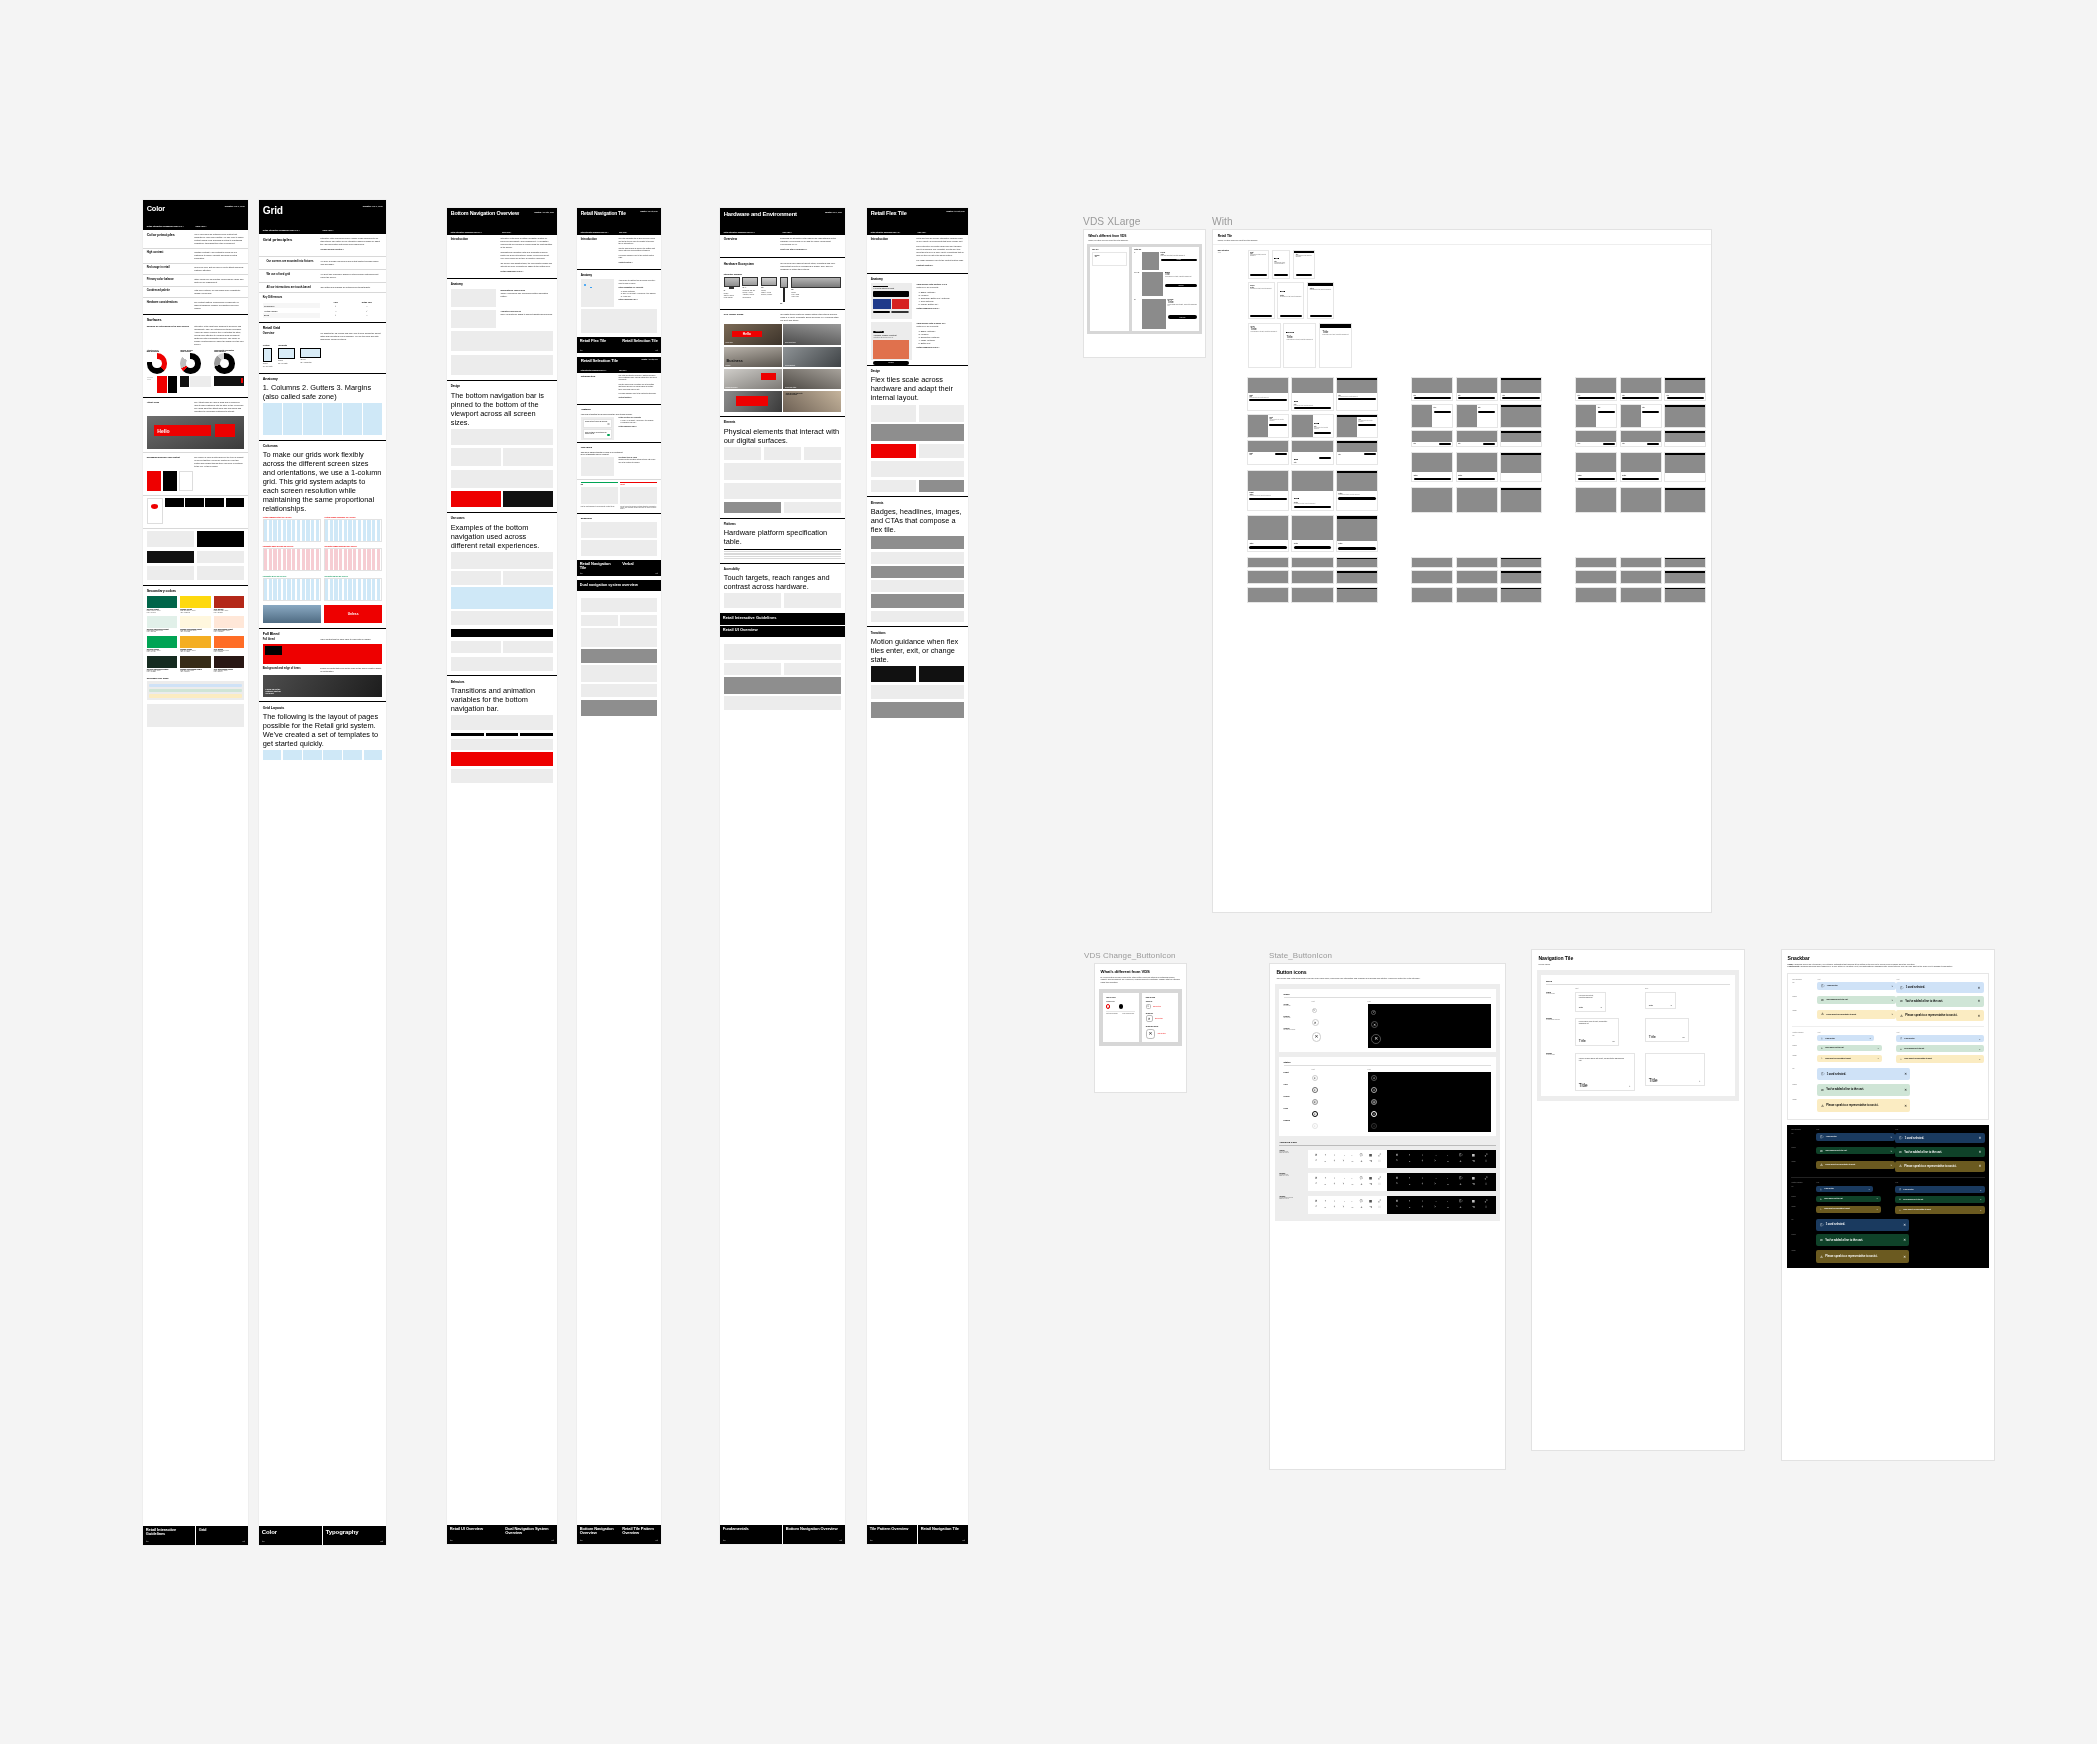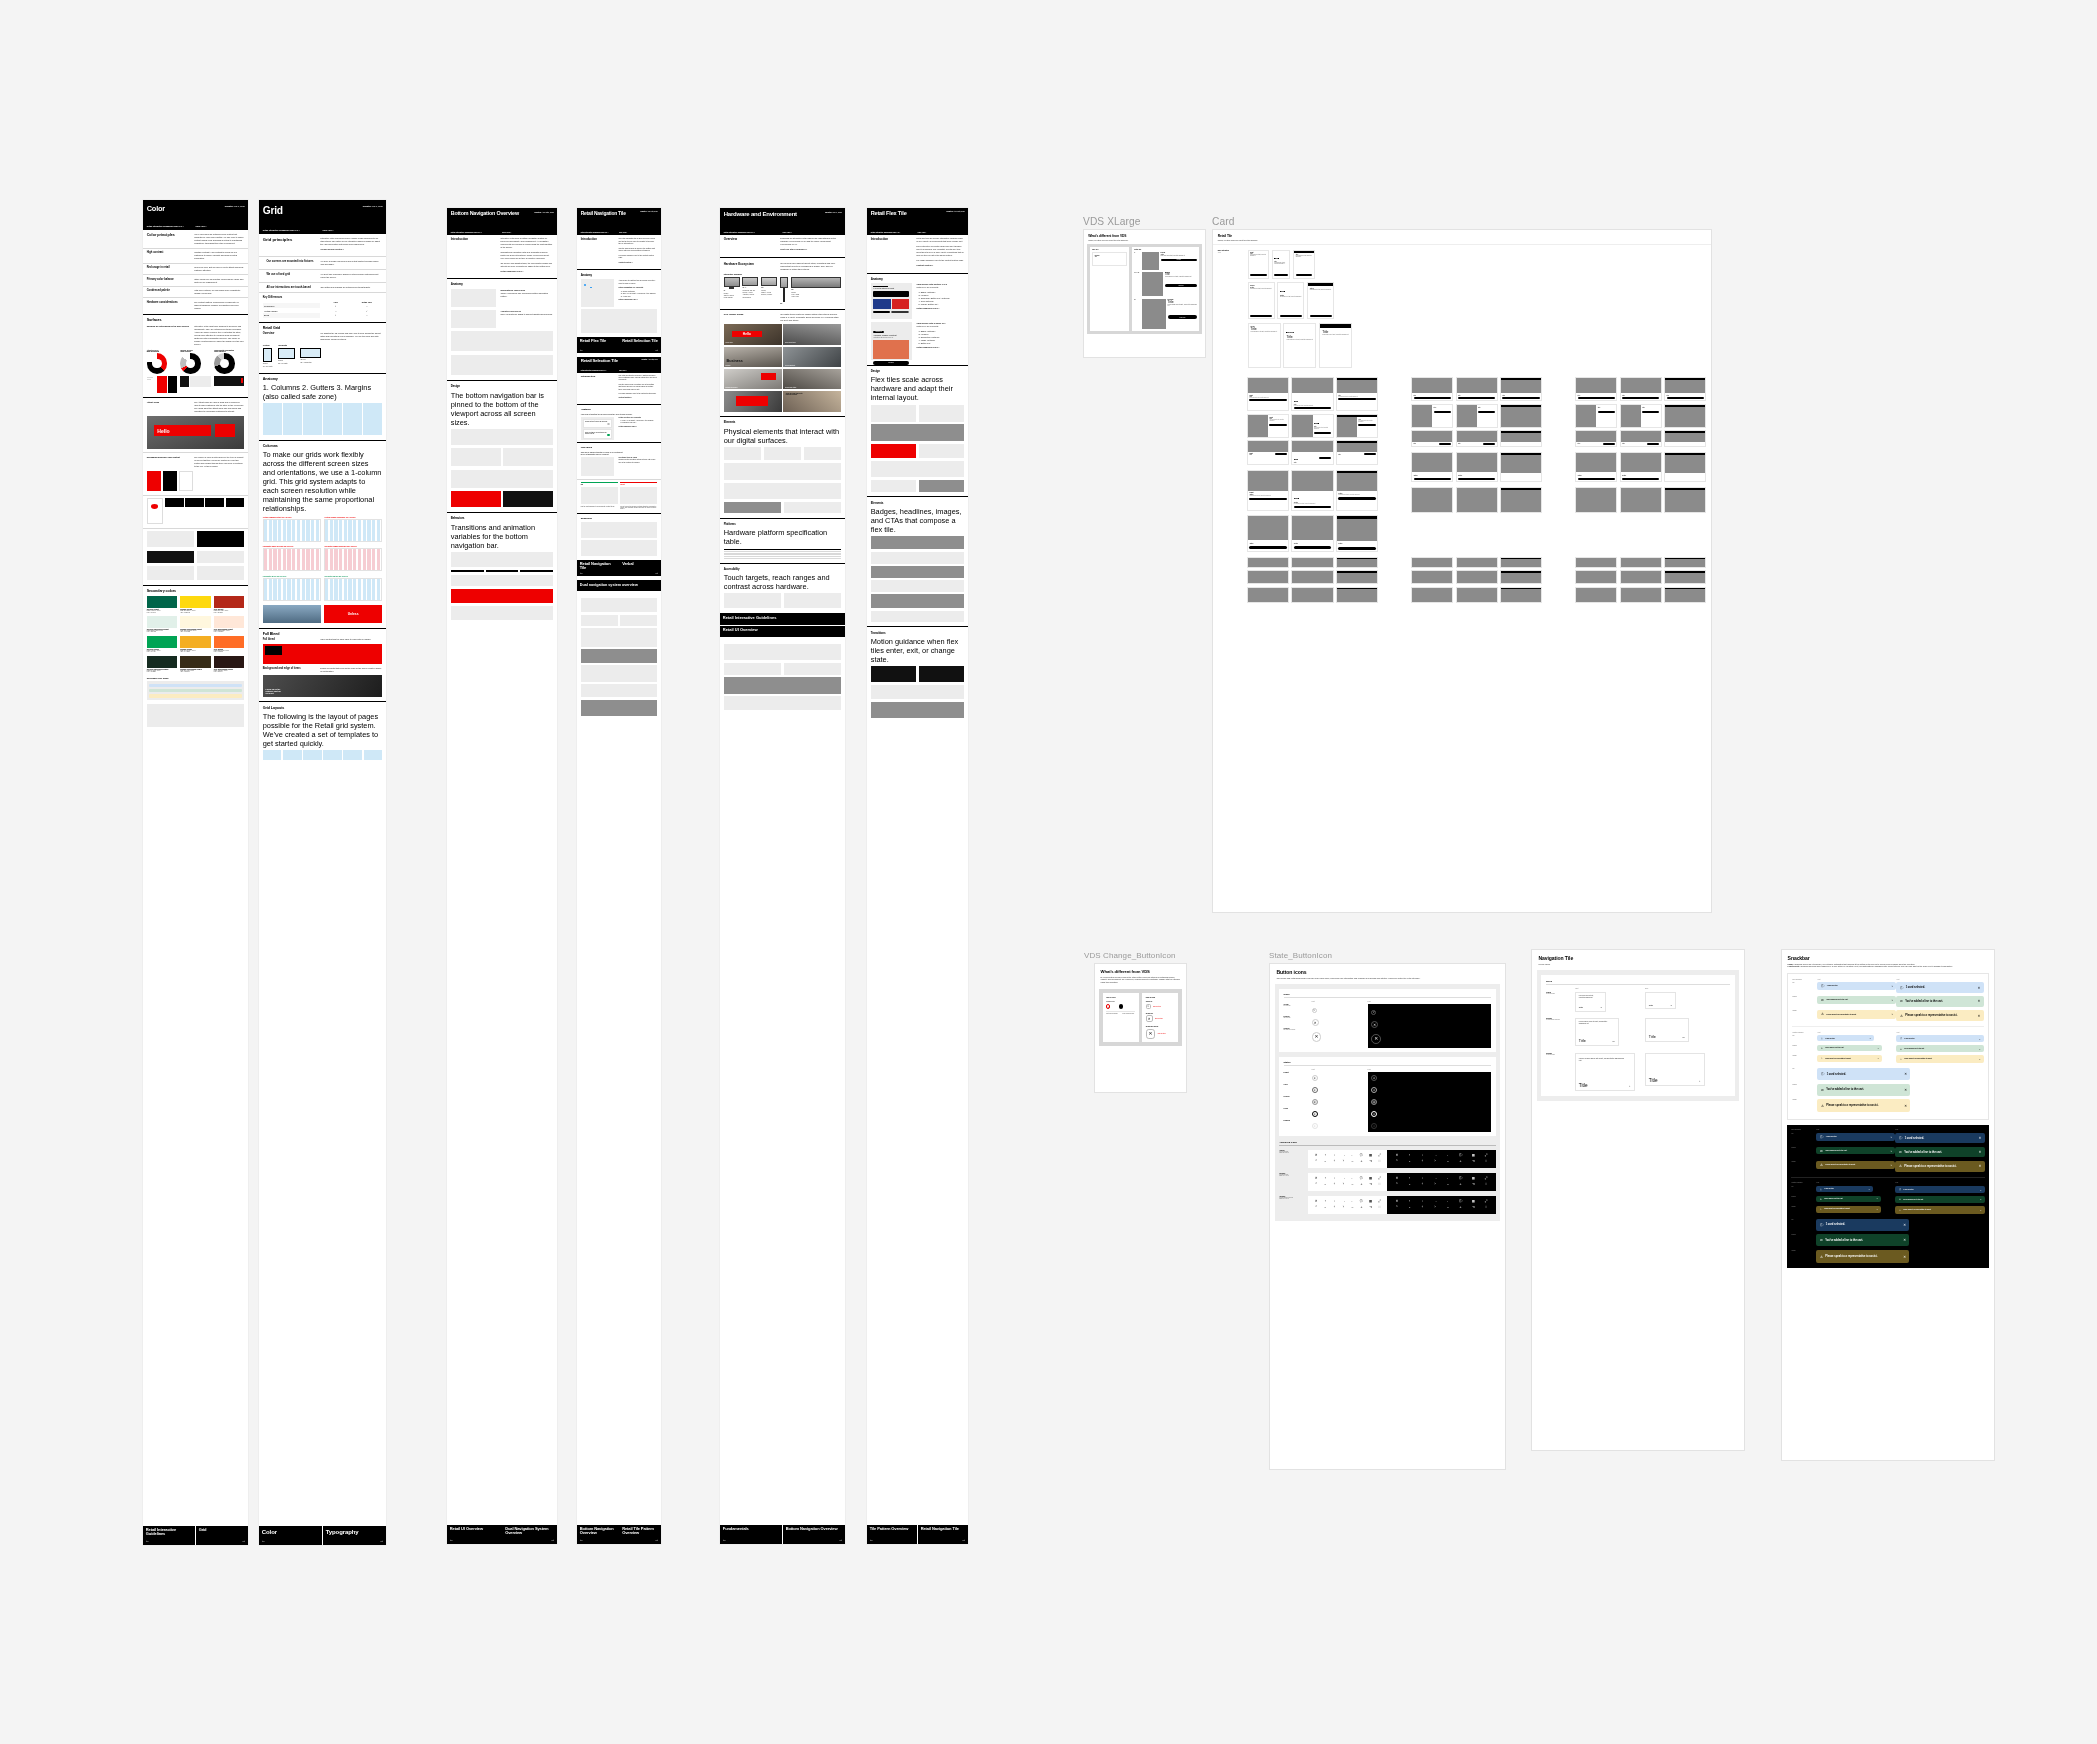--- a/index.html
+++ b/index.html
@@ -548,20 +548,37 @@
           <div class="ph" style="flex:1;height:18.6px;"></div>
           <div class="ph" style="flex:1;height:18.6px;"></div>
         </div>
       <div class="ph" style="height:18.6px;margin-bottom:2.8px;"></div>
       <div style="display:flex;gap:2.3px;margin-bottom:4.7px;">
           <div class="red" style="flex:1;height:16px;"></div>
           <div class="imgd" style="flex:1;height:16px;"></div>
         </div>
     </div>
     <div class="sec">
+      <h2 style="font-size:3px;">Use cases</h2>
+      <div class="bod" style="width:100%;padding-bottom:2.3px;">Examples of the bottom navigation used across different retail experiences.</div>
+      <div class="ph" style="height:17px;margin-bottom:2.3px;"></div>
+      <div style="display:flex;gap:2.3px;margin-bottom:2.3px;">
+          <div class="ph" style="flex:1;height:14px;"></div>
+          <div class="ph" style="flex:1;height:14px;"></div>
+        </div>
+      <div class="ph" style="height:21.4px;margin-bottom:2.3px;background:#cfe8f7;"></div>
+      <div class="ph" style="height:14px;margin-bottom:3.7px;"></div>
+      <div class="blk" style="height:8.4px;margin-bottom:3.7px;"></div>
+      <div style="display:flex;gap:2.3px;margin-bottom:3.7px;">
+          <div class="ph" style="flex:1;height:12px;"></div>
+          <div class="ph" style="flex:1;height:12px;"></div>
+        </div>
+      <div class="ph" style="height:14px;margin-bottom:4.7px;"></div>
+    </div>
+    <div class="sec">
       <h2 style="font-size:3px;">Behaviors</h2>
       <div class="bod" style="width:100%;padding-bottom:2.3px;">Transitions and animation variables for the bottom navigation bar.</div>
       <div class="ph" style="height:15px;margin-bottom:2.8px;"></div>
       <div style="display:flex;gap:1.9px;margin-bottom:2.8px;">
           <div class="blk" style="flex:1;height:2.8px;"></div>
           <div class="blk" style="flex:1;height:2.8px;"></div>
           <div class="blk" style="flex:1;height:2.8px;"></div>
         </div>
       <div class="ph" style="height:11px;margin-bottom:2.8px;"></div>
       <div class="red" style="height:14px;margin-bottom:2.8px;"></div>
@@ -1027,21 +1044,21 @@
         <div class="fcard r" style="flex:1;">
             <div class="t">Bottom Navigation Overview</div>
             <div class="ar">→</div>
           </div>
       </div>
     </div>
   </div>
 
   <div class="frame-label" style="left:1083px;top:216px;">VDS XLarge</div>
 
-  <div class="frame-label" style="left:1212px;top:216px;">Card</div>
+  <div class="frame-label" style="left:1212px;top:216px;">With</div>
 
   <div class="bigframe" style="left:1083px;top:229px;width:123px;height:129px;">
     <div style="padding:3.7px 4.2px 2.8px 4.2px;">
       <div class="panel-h" style="font-size:3.3px;">What's different from VDS</div>
       <div class="panel-s" style="font-size:1.7px;margin-top:0.9px;">Margin, elevation and color reflect the retail hardware.</div>
     </div>
     <div style="background:#d7d7d7;margin:0 2.8px 3.7px 2.8px;display:flex;gap:2.8px;padding:2.8px;">
       <div style="width:36%;background:#fff;padding:2.3px;">
         <div style="font-size:1.4px;font-weight:700;margin-bottom:1.9px;">Core VDS</div>
         <div class="wf-card" style="padding:1.9px;height:14px;">

